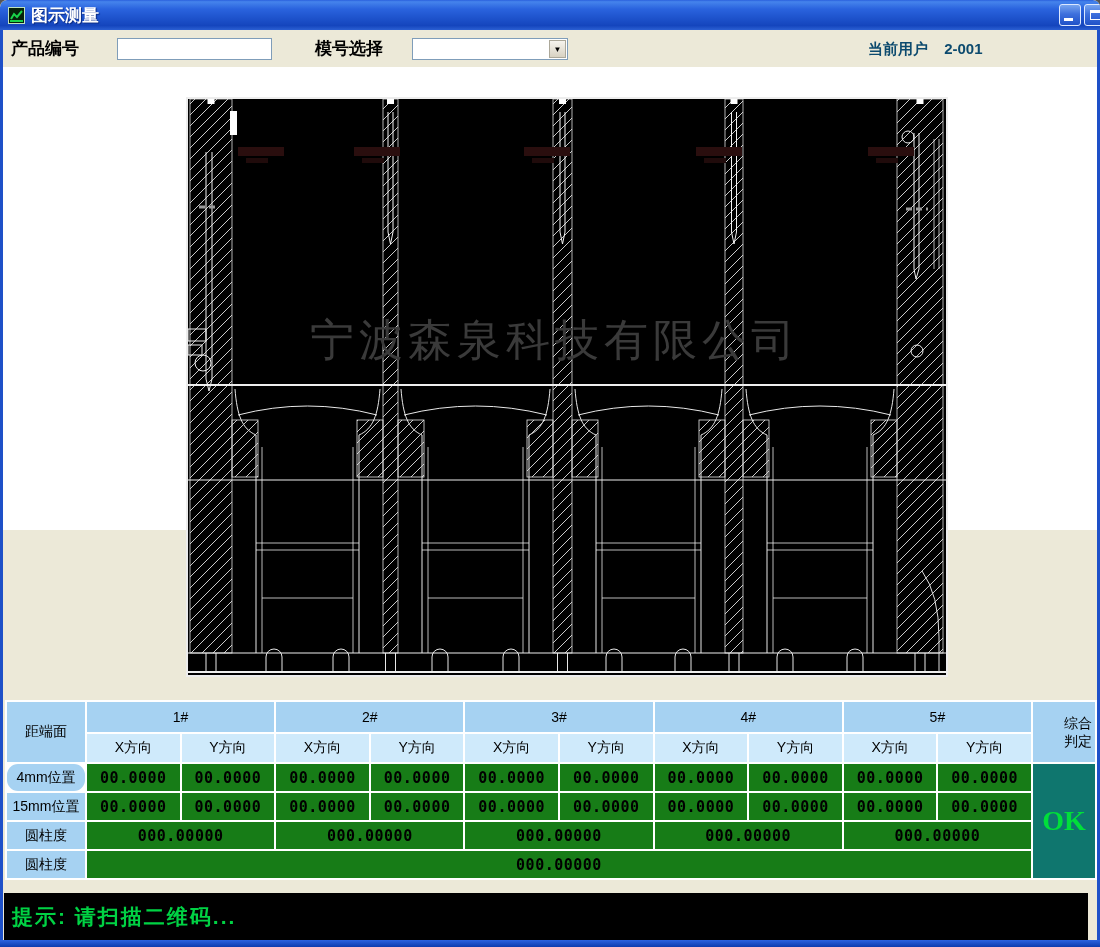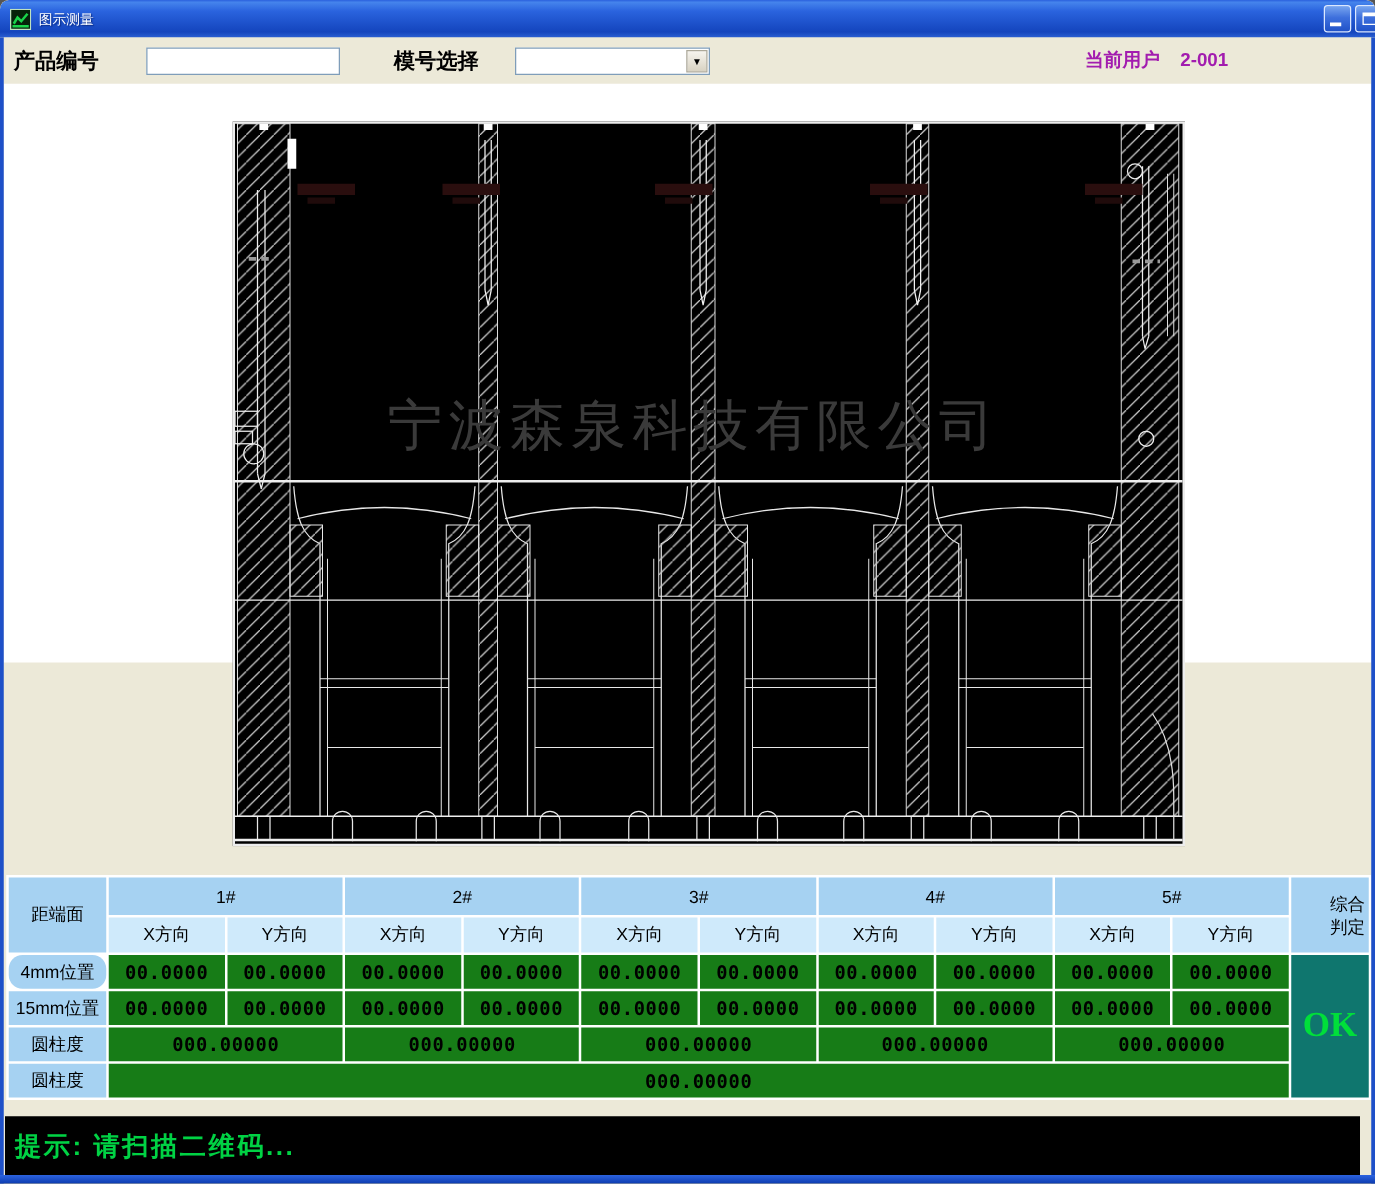--- a/index.html
+++ b/index.html
@@ -13,39 +13,39 @@
     overflow:hidden; font-family:"Liberation Sans", sans-serif;
     border-radius:7px 7px 0 0;
   }
   
   .titlebar{
     position:absolute; left:0; top:0; width:1100px; height:30px;
     background:linear-gradient(180deg,#2a60dd 0%,#4584ec 6%,#2a63de 30%,#1445bd 85%,#2b5fd2 100%);
     border-radius:7px 7px 0 0; display:flex; align-items:center; padding:0 6px;
   }
   .app-icon{width:17px;height:17px;margin:0 6px 0 2px;flex:0 0 auto;}
-  .title-text{color:#fff;font-size:11px;font-weight:normal;text-shadow:1px 1px 1px #0a2a80;}
+  .title-text{color:#fff;font-size:17px;font-weight:bold;text-shadow:1px 1px 1px #0a2a80;}
   .tb-buttons{position:absolute; right:-6px; top:4px; display:flex; gap:3px;}
   .tb-btn{
     width:22px;height:22px;border:1px solid #dce8ff;border-radius:3px;
     background:linear-gradient(180deg,#78a5ef 0%,#3e70dd 45%,#2052c8 100%);
     position:relative;
   }
   .tb-btn .min-glyph{position:absolute;left:4px;bottom:4px;width:9px;height:3px;background:#fff;}
   .tb-btn .max-glyph{position:absolute;left:5px;top:5px;width:11px;height:10px;border:1px solid #fff;border-top:3px solid #fff;}
   
   .frame-left,.frame-right{position:absolute;top:30px;bottom:0;width:3px;background:var(--frame_blue);z-index:5;}
   .frame-left{left:0;} .frame-right{right:0;}
   .frame-bottom{position:absolute;left:0;right:0;bottom:0;height:7px;background:linear-gradient(180deg,#2c63e0,#0c3bae);z-index:5;}
   
   .toolbar{position:absolute;left:3px;right:3px;top:30px;height:37px;background:#ece9d8;}
   .tb-label{position:absolute;top:0;height:37px;line-height:37px;font-size:17px;font-weight:bold;color:#000;}
   .lbl-product{left:8px;}
   .lbl-mold{left:312px;}
-  .user-wrap{position:absolute;left:865px;top:0;height:37px;line-height:37px;font-size:15px;font-weight:bold;color:#a21caf;}
+  .user-wrap{position:absolute;left:865px;top:0;height:37px;line-height:37px;font-size:15px;font-weight:bold;color:#0c4a6e;}
   .user-wrap .uv{margin-left:12px;}
   .xp-input{
     position:absolute;left:114px;top:8px;width:155px;height:22px;
     border:1px solid #7f9db9;background:#fff;font-size:14px;padding:0 4px;
     font-family:"Liberation Sans",sans-serif;
   }
   .combo{position:absolute;left:409px;top:8px;width:156px;height:22px;border:1px solid #7f9db9;background:#fff;}
   .combo-value{position:absolute;left:3px;top:2px;right:20px;height:16px;font-size:13px;}
   .combo-btn{
     position:absolute;right:1px;top:1px;width:17px;height:18px;

